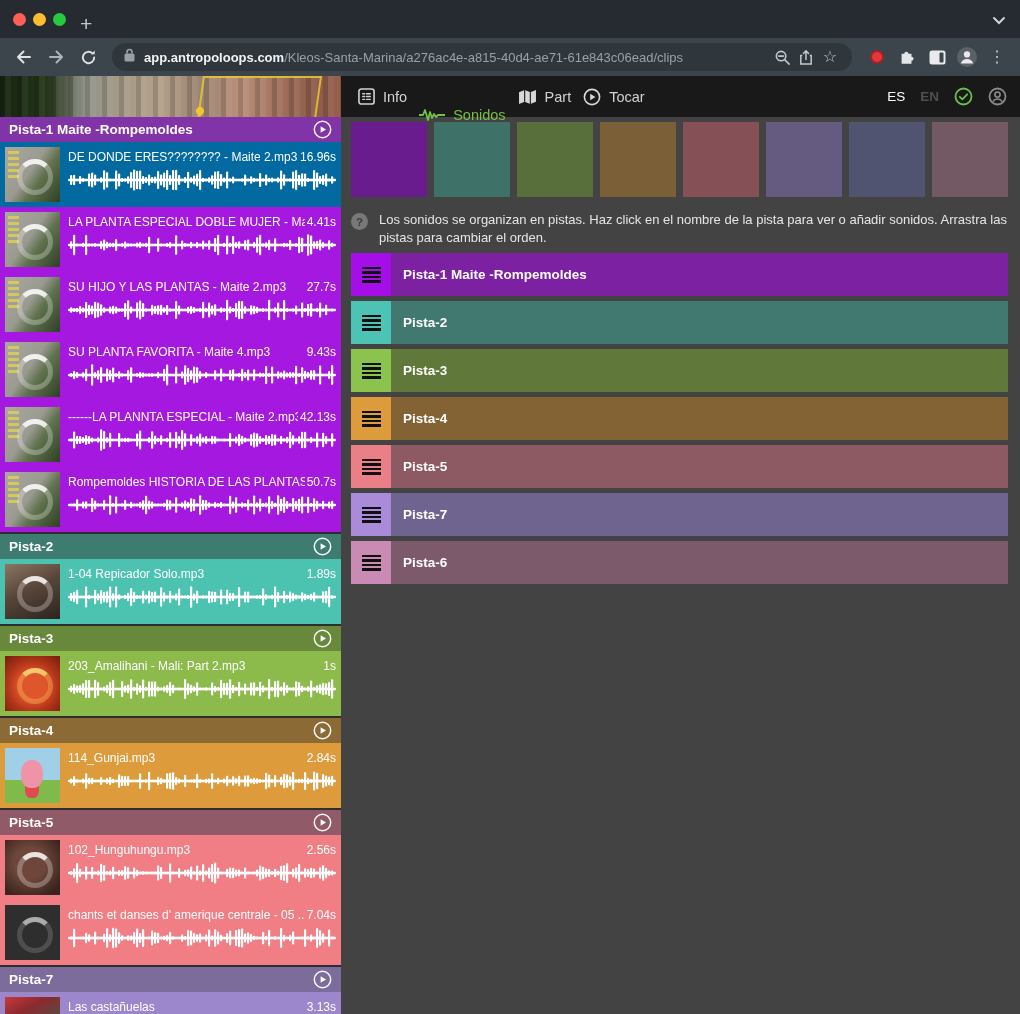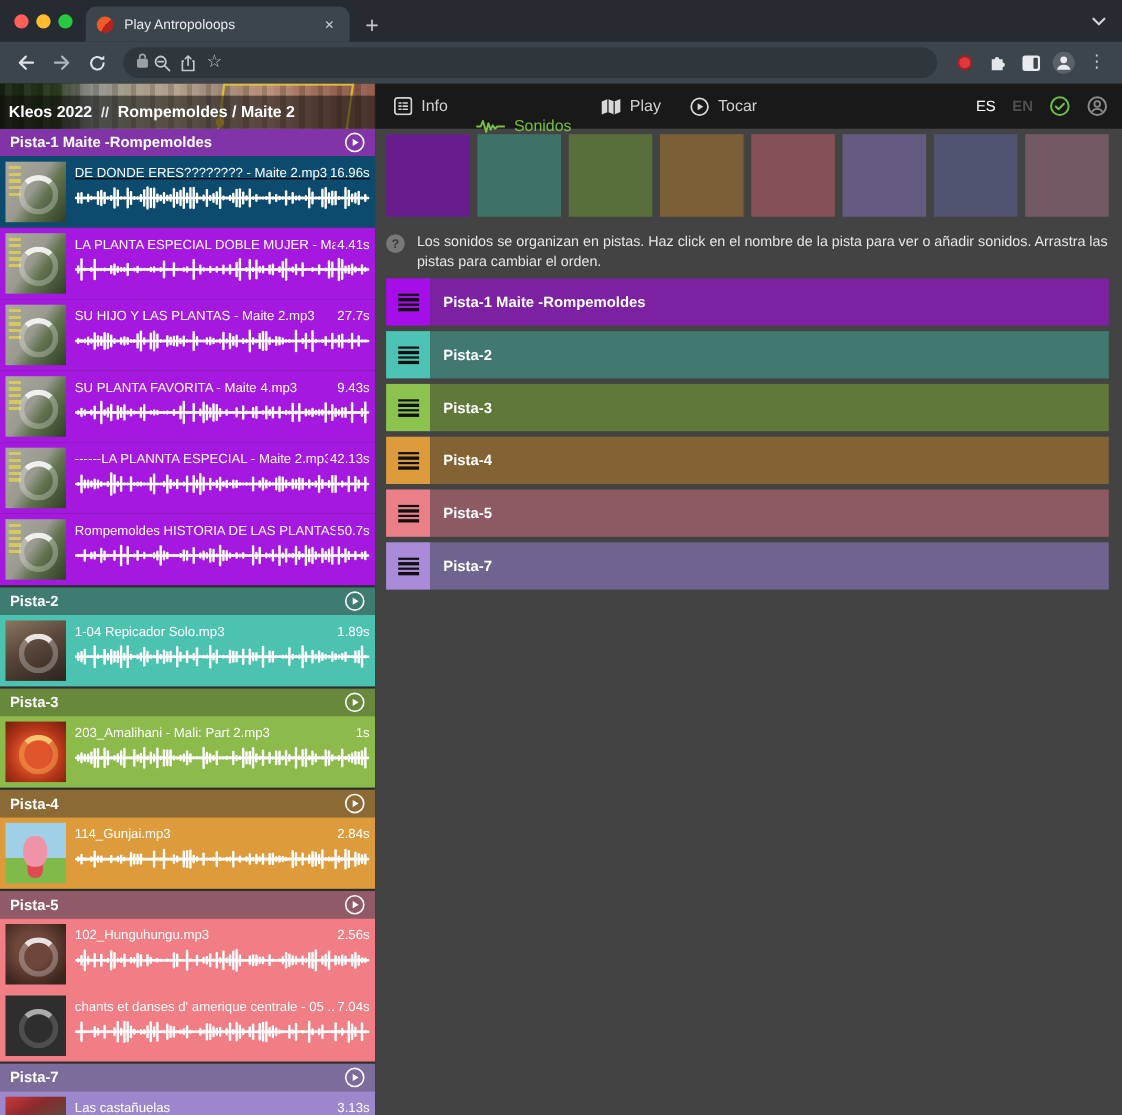--- a/index.html
+++ b/index.html
@@ -38,21 +38,21 @@
   .crumb-zone::before{content:"";position:absolute;inset:0;
     background:repeating-linear-gradient(90deg,rgba(0,0,0,.14) 0 5px,rgba(255,255,255,.05) 5px 11px,rgba(0,0,0,0) 11px 17px);}
   .crumb-band{position:absolute;left:0;right:0;top:11px;height:30px;background:rgba(15,15,15,.55);
     display:flex;align-items:center;padding:0 8px;}
   .crumb{color:#fff;font-size:14.5px;font-weight:600;white-space:nowrap;display:flex;gap:8px;align-items:baseline;}
   .crumb .sep{font-weight:700;font-size:13px;color:#e8e8e8;}
   .pin{position:absolute;left:196px;bottom:2px;width:8px;height:8px;border-radius:50% 50% 50% 0;
     transform:rotate(-45deg);background:#f2c62e;}
   .yline{position:absolute;top:0;left:200px;width:115px;height:41px;border-left:2px solid #e8c832;
     border-top:2px solid #e8c832;border-right:2px solid #e8c832;opacity:.85;transform:skewX(-8deg);}
-  .nav-zone{flex:1;display:flex;align-items:center;gap:26px;padding-left:17px;}
+  .nav-zone{flex:1;display:flex;align-items:center;gap:12px;padding-left:17px;}
   .nav-item{display:flex;align-items:center;gap:8px;color:#d2d2d2;font-size:14.5px;}
   .nav-item.active{color:#76c043;margin-top:36px;}
   .lang-zone{margin-left:auto;display:flex;align-items:center;gap:15px;padding-right:13px;}
   .lang-es{color:#fff;font-weight:400;font-size:13.5px;}
   .lang-en{color:#4f4f4f;font-weight:700;font-size:13.5px;}
   
   .content{display:flex;height:897px;}
   .sidebar{width:341px;flex:none;background:#2e2e2e;overflow:hidden;}
   .main{flex:1;padding:0 12px 0 10px;box-sizing:border-box;overflow:hidden;}
   
@@ -101,25 +101,20 @@
 </style>
 </head>
 <body>
 
 <div class="tabstrip">
   <div class="lights">
     <span class="light red"></span>
     <span class="light yellow"></span>
     <span class="light green"></span>
   </div>
-  <div class="tab">
-    <span class="favicon"></span>
-    <span class="tab-title">Play Antropoloops</span>
-    <span class="tab-close">✕</span>
-  </div>
   <span class="newtab">+</span>
   <span class="strip-chevron">
     <svg width="14" height="10" viewBox="0 0 14 10">
         <path d="M2 2l5 5 5-5" fill="none" stroke="#cfd3d6" stroke-width="2" stroke-linecap="round"></path>
       </svg>
   </span>
 </div>
 
 <div class="toolbar">
   <span class="navbtn">
@@ -138,20 +133,21 @@
         <path d="M16.6 2.6v4h-4z" fill="#dfe3e6"></path>
       </svg>
   </span>
   <div class="omnibox">
     <span>
       <svg width="11" height="14" viewBox="0 0 11 14">
           <rect x="0.5" y="5.5" width="10" height="8" rx="1.5" fill="#9aa0a6"></rect>
           <path d="M3 5.5V4a2.5 2.5 0 0 1 5 0v1.5" fill="none" stroke="#9aa0a6" stroke-width="1.6"></path>
         </svg>
     </span>
+    <span class="url"><span class="host">app.antropoloops.com</span><span class="path">/Kleos-Santa-Marina/a276ac4e-a815-40d4-ae71-61e843c06ead/clips</span></span>
     <span class="boxicon">
       <svg width="17" height="17" viewBox="0 0 18 18">
           <circle cx="7.5" cy="7.5" r="5" fill="none" stroke="#c3c7cb" stroke-width="1.7"></circle>
           <path d="M11.3 11.3L16 16M5 7.5h5" stroke="#c3c7cb" stroke-width="1.7" stroke-linecap="round"></path>
         </svg>
     </span>
     <span class="boxicon">
       <svg width="16" height="17" viewBox="0 0 16 18">
           <path d="M4 7H2.5v9h11V7H12" fill="none" stroke="#c3c7cb" stroke-width="1.6"></path>
           <path d="M8 11V2M8 2L5.3 4.7M8 2l2.7 2.7" fill="none" stroke="#c3c7cb" stroke-width="1.6" stroke-linecap="round"></path>
@@ -180,48 +176,41 @@
         <path d="M4.8 17.5a6.5 6.5 0 0 1 12.4 0" fill="#e8eaed"></path>
       </svg>
   </span>
   <span class="extbtn dots">⋮</span>
 </div>
 
 <div class="app-header">
   <div class="crumb-zone">
     <span class="yline"></span>
     <span class="pin"></span>
-    <div class="crumb-band">
-      <span class="crumb">
-        <span>Kleos 2022</span>
-        <span class="sep">//</span>
-        <span>Rompemoldes / Maite 2</span>
-      </span>
-    </div>
   </div>
   <div class="nav-zone">
     <span class="nav-item">
       <svg width="17" height="17" viewBox="0 0 18 18">
           <rect x="1" y="1" width="16" height="16" rx="2.5" fill="none" stroke="#d2d2d2" stroke-width="1.7"></rect>
           <path d="M5 6h2M9 6h4M5 9h2M9 9h4M5 12h2M9 12h4" stroke="#d2d2d2" stroke-width="1.5" stroke-linecap="round"></path>
         </svg>
       <span>Info</span>
     </span>
     <span class="nav-item active">
       <svg width="26" height="16" viewBox="0 0 26 16">
           <path d="M0 8h4l2-5 3 10 2-8 2 6 2-4 2 3 2-2h7" fill="none" stroke="#76c043" stroke-width="1.8" stroke-linejoin="round" stroke-linecap="round"></path>
         </svg>
       <span>Sonidos</span>
     </span>
     <span class="nav-item">
       <svg width="19" height="16" viewBox="0 0 20 17">
           <path d="M1 3.5L7 1l6 2.5L19 1v12.5L13 16l-6-2.5L1 16z" fill="#d8d8d8"></path>
           <path d="M7 1v12.5M13 3.5V16" stroke="#191919" stroke-width="1.2"></path>
         </svg>
-      <span>Play</span>
+      <span>Part</span>
     </span>
     <span class="nav-item">
       <svg width="18" height="18" viewBox="0 0 18 18">
           <circle cx="9" cy="9" r="7.6" fill="none" stroke="#d8d8d8" stroke-width="1.6"></circle>
           <path d="M7.2 5.8v6.4L12.4 9z" fill="#d8d8d8"></path>
         </svg>
       <span>Tocar</span>
     </span>
     <span class="lang-zone">
       <span class="lang-es">ES</span>
@@ -243,21 +232,21 @@
   <div class="sidebar">
       <div class="track-header" style="background: rgb(129, 51, 168);">
     <span>Pista-1 Maite -Rompemoldes</span>
     <span class="playbtn">
       <svg width="19" height="19" viewBox="0 0 19 19">
             <circle cx="9.5" cy="9.5" r="8.2" fill="none" stroke="#fff" stroke-width="1.5" opacity="0.95"></circle>
             <path d="M7.6 6.2v6.6L13 9.5z" fill="#fff"></path>
           </svg>
     </span>
   </div>
-      <div class="clip-row" style="background: #0c4a6e; text-decoration: underline;">
+      <div class="clip-row" style="background: #0369a1;">
     <span class="thumb thumb-plant"></span>
     <span class="clip-body">
       <span class="clip-top">
         <span class="clip-name">DE DONDE ERES???????? - Maite 2.mp3</span>
         <span class="clip-dur">16.96s</span>
       </span>
       <svg class="wave" preserveAspectRatio="none" viewBox="0 0 268 26">
             <rect x="0" y="11.8" width="268" height="2.4" rx="1" fill="#fff"></rect>
             <rect x="2" y="7.972338607835081" width="2.2" height="10.055322784329839" rx="1" fill="#fff"></rect>
             <rect x="5" y="7.641090682978172" width="2.2" height="10.717818634043656" rx="1" fill="#fff"></rect>
@@ -1493,15 +1482,28 @@
               <i></i>
               <i></i>
               <i></i>
               <i></i>
             </span>
     </span>
     <span class="mbar" style="background: rgb(111, 100, 143);">
       <span>Pista-7</span>
     </span>
   </div>
+        <div class="mtrack">
+    <span class="mhandle" style="background: rgb(201, 139, 179);">
+      <span class="hamb">
+              <i></i>
+              <i></i>
+              <i></i>
+              <i></i>
+            </span>
+    </span>
+    <span class="mbar" style="background: rgb(124, 90, 108);">
+      <span>Pista-6</span>
+    </span>
+  </div>
       </div>
   </div>
 </div>
 
 </body></html>

